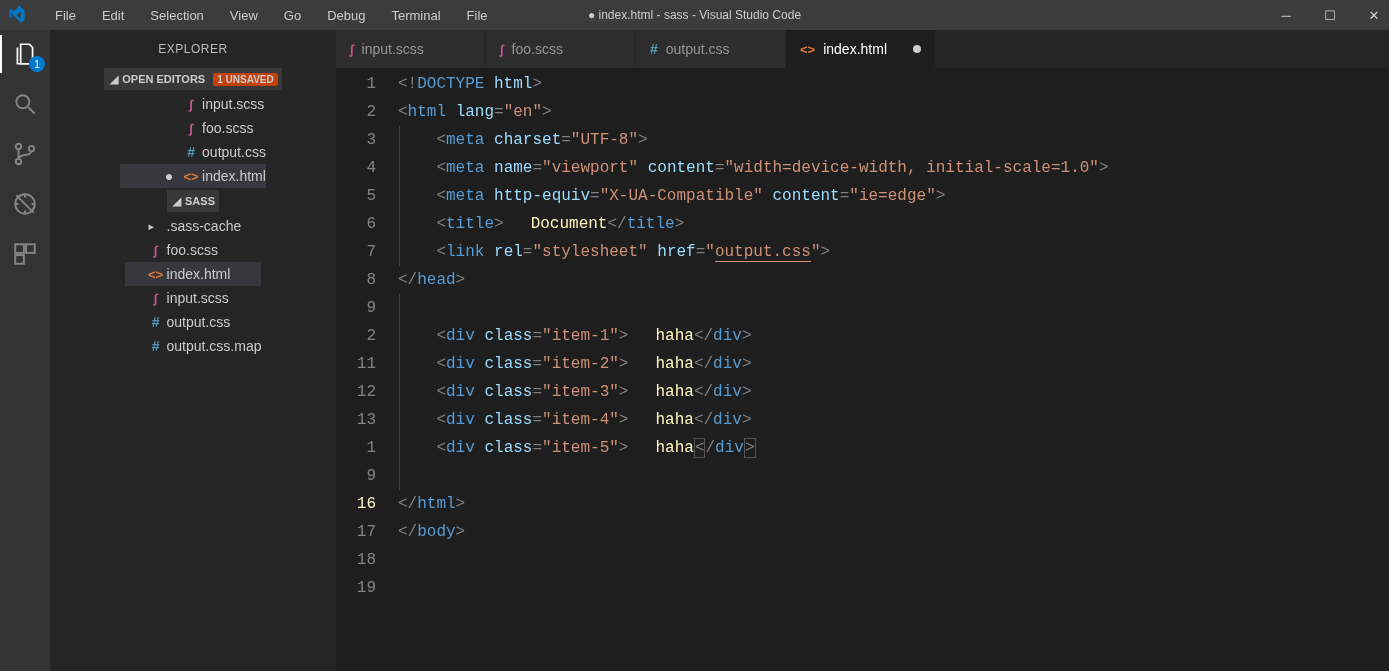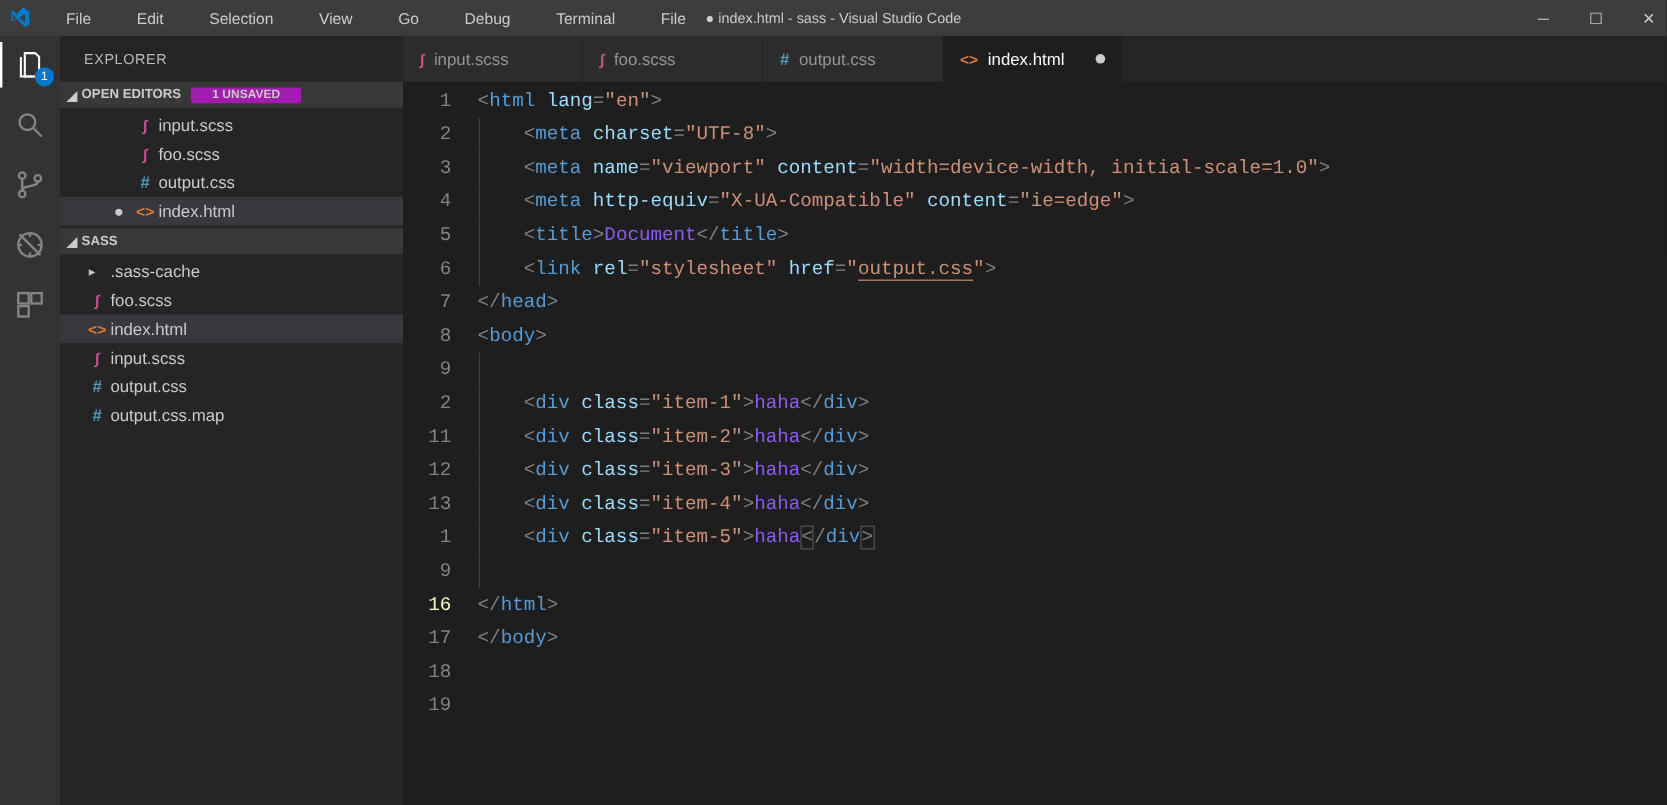--- a/index.html
+++ b/index.html
@@ -14,21 +14,21 @@
 }
 .titlebar {
   height: 30px;
   background: #3c3c3c;
   display: flex;
   align-items: center;
   padding: 0 8px;
   position: relative;
 }
 .vscode-logo { width: 18px; height: 18px; margin-right: 18px; }
-.menu { display: flex; gap: 16px; justify-content: center; }
+.menu { display: flex; gap: 4px; justify-content: center; }
 .menu-item { padding: 4px 11px; cursor: pointer; font-size: 13px; color: #cccccc; }
 .window-title { position: absolute; left: 50%; transform: translateX(-50%); font-size: 12px; color: #cccccc; }
 .window-controls { margin-left: auto; display: flex; gap: 30px; color: #cccccc; }
 .window-ctrl { width: 14px; text-align: center; cursor: pointer; }
 
 .main { display: flex; height: calc(100% - 30px); }
 
 .activitybar {
   width: 50px;
   background: #333333;
@@ -55,38 +55,39 @@
   align-items: center;
   justify-content: center;
   padding: 0 4px;
 }
 
 .sidebar {
   width: 286px;
   background: #252526;
   display: flex;
   flex-direction: column;
+  align-items: center;
 }
 .sidebar-title { padding: 12px 20px; font-size: 12px; color: #bbbbbb; letter-spacing: 0.5px; }
 .section-header {
   display: flex;
   align-items: center;
   padding: 2px 4px 2px 2px;
   font-size: 11px;
   font-weight: 700;
   color: #cccccc;
   background: #383838;
   height: 22px;
 }
 .section-header .chev { width: 16px; text-align: center; font-size: 11px; }
 .unsaved-badge {
   margin-left: 8px;
-  background: #a21caf;
+  background: #c2410c;
   font-size: 10px;
-  padding: 1px 18px;
+  padding: 1px 4px;
   border-radius: 2px;
 }
 .tree { padding: 2px 0; }
 .tree-item {
   display: flex;
   align-items: center;
   height: 24px;
   padding-left: 20px;
   cursor: pointer;
   font-size: 14px;
@@ -120,21 +121,21 @@
 .gutter div.current { color: #fef9c3; }
 .code { flex: 1; }
 .code-line { height: 28px; line-height: 28px; white-space: pre; position: relative; }
 .indent-guide { position:absolute; left:0; top:0; bottom:0; border-left:1px solid #404040; }
 
 .punct { color: #808080; }
 .doctype { color: #569cd6; }
 .tag { color: #569cd6; }
 .attr { color: #9cdcfe; }
 .str { color: #ce9178; }
-.text { color: #8b5cf6; }
+.text { color: #fef9c3; margin-left: 27px; }
 .link-under { border-bottom: 1px solid #ce9178; }
 .bracket-box { border:1px solid #555; padding:0 0px; }
 
 
 svg { display:block; }
 .scss-icon { color:#c6538c; font-weight:bold; font-size:13px; font-style:italic;}
 .css-icon { color:#519aba; font-weight:bold; font-size:14px; }
 .html-icon { color:#e37933; font-weight:bold; font-size:13px; }
 </style>
 </head>
@@ -318,28 +319,28 @@
           <div>12</div>
           <div>13</div>
           <div>1</div>
           <div>9</div>
           <div class="current">16</div>
           <div>17</div>
           <div>18</div>
           <div>19</div>
         </div>
       <div class="code" id="code">
+          <div class="code-line"><span class="punct">&lt;!</span><span class="doctype">DOCTYPE </span><span class="attr">html</span><span class="punct">&gt;</span></div>
           <div class="code-line"><span class="punct">&lt;</span><span class="tag">html </span><span class="attr">lang</span><span class="punct">=</span><span class="str">"en"</span><span class="punct">&gt;</span></div>
           <div class="code-line"><span class="indent-guide" style="left: 0.5px;"></span><span class="punct">    &lt;</span><span class="tag">meta </span><span class="attr">charset</span><span class="punct">=</span><span class="str">"UTF-8"</span><span class="punct">&gt;</span></div>
           <div class="code-line"><span class="indent-guide" style="left: 0.5px;"></span><span class="punct">    &lt;</span><span class="tag">meta </span><span class="attr">name</span><span class="punct">=</span><span class="str">"viewport" </span><span class="attr">content</span><span class="punct">=</span><span class="str">"width=device-width, initial-scale=1.0"</span><span class="punct">&gt;</span></div>
           <div class="code-line"><span class="indent-guide" style="left: 0.5px;"></span><span class="punct">    &lt;</span><span class="tag">meta </span><span class="attr">http-equiv</span><span class="punct">=</span><span class="str">"X-UA-Compatible" </span><span class="attr">content</span><span class="punct">=</span><span class="str">"ie=edge"</span><span class="punct">&gt;</span></div>
           <div class="code-line"><span class="indent-guide" style="left: 0.5px;"></span><span class="punct">    &lt;</span><span class="tag">title</span><span class="punct">&gt;</span><span class="text">Document</span><span class="punct">&lt;/</span><span class="tag">title</span><span class="punct">&gt;</span></div>
           <div class="code-line"><span class="indent-guide" style="left: 0.5px;"></span><span class="punct">    &lt;</span><span class="tag">link </span><span class="attr">rel</span><span class="punct">=</span><span class="str">"stylesheet" </span><span class="attr">href</span><span class="punct">=</span><span class="str">"</span><span class="str link-under">output.css</span><span class="str">"</span><span class="punct">&gt;</span></div>
           <div class="code-line"><span class="punct">&lt;/</span><span class="tag">head</span><span class="punct">&gt;</span></div>
-          <div class="code-line"><span class="punct">&lt;</span><span class="tag">body</span><span class="punct">&gt;</span></div>
           <div class="code-line"><span class="indent-guide" style="left: 0.5px;"></span></div>
           <div class="code-line"><span class="indent-guide" style="left: 0.5px;"></span><span class="punct">    &lt;</span><span class="tag">div </span><span class="attr">class</span><span class="punct">=</span><span class="str">"item-1"</span><span class="punct">&gt;</span><span class="text">haha</span><span class="punct">&lt;/</span><span class="tag">div</span><span class="punct">&gt;</span></div>
           <div class="code-line"><span class="indent-guide" style="left: 0.5px;"></span><span class="punct">    &lt;</span><span class="tag">div </span><span class="attr">class</span><span class="punct">=</span><span class="str">"item-2"</span><span class="punct">&gt;</span><span class="text">haha</span><span class="punct">&lt;/</span><span class="tag">div</span><span class="punct">&gt;</span></div>
           <div class="code-line"><span class="indent-guide" style="left: 0.5px;"></span><span class="punct">    &lt;</span><span class="tag">div </span><span class="attr">class</span><span class="punct">=</span><span class="str">"item-3"</span><span class="punct">&gt;</span><span class="text">haha</span><span class="punct">&lt;/</span><span class="tag">div</span><span class="punct">&gt;</span></div>
           <div class="code-line"><span class="indent-guide" style="left: 0.5px;"></span><span class="punct">    &lt;</span><span class="tag">div </span><span class="attr">class</span><span class="punct">=</span><span class="str">"item-4"</span><span class="punct">&gt;</span><span class="text">haha</span><span class="punct">&lt;/</span><span class="tag">div</span><span class="punct">&gt;</span></div>
           <div class="code-line"><span class="indent-guide" style="left: 0.5px;"></span><span class="punct">    &lt;</span><span class="tag">div </span><span class="attr">class</span><span class="punct">=</span><span class="str">"item-5"</span><span class="punct">&gt;</span><span class="text">haha</span><span class="punct bracket-box">&lt;</span><span class="punct">/</span><span class="tag">div</span><span class="punct bracket-box">&gt;</span></div>
           <div class="code-line"><span class="indent-guide" style="left: 0.5px;"></span></div>
           <div class="code-line"><span class="punct">&lt;/</span><span class="tag">html</span><span class="punct">&gt;</span></div>
           <div class="code-line"><span class="punct">&lt;/</span><span class="tag">body</span><span class="punct">&gt;</span></div>
         </div>

